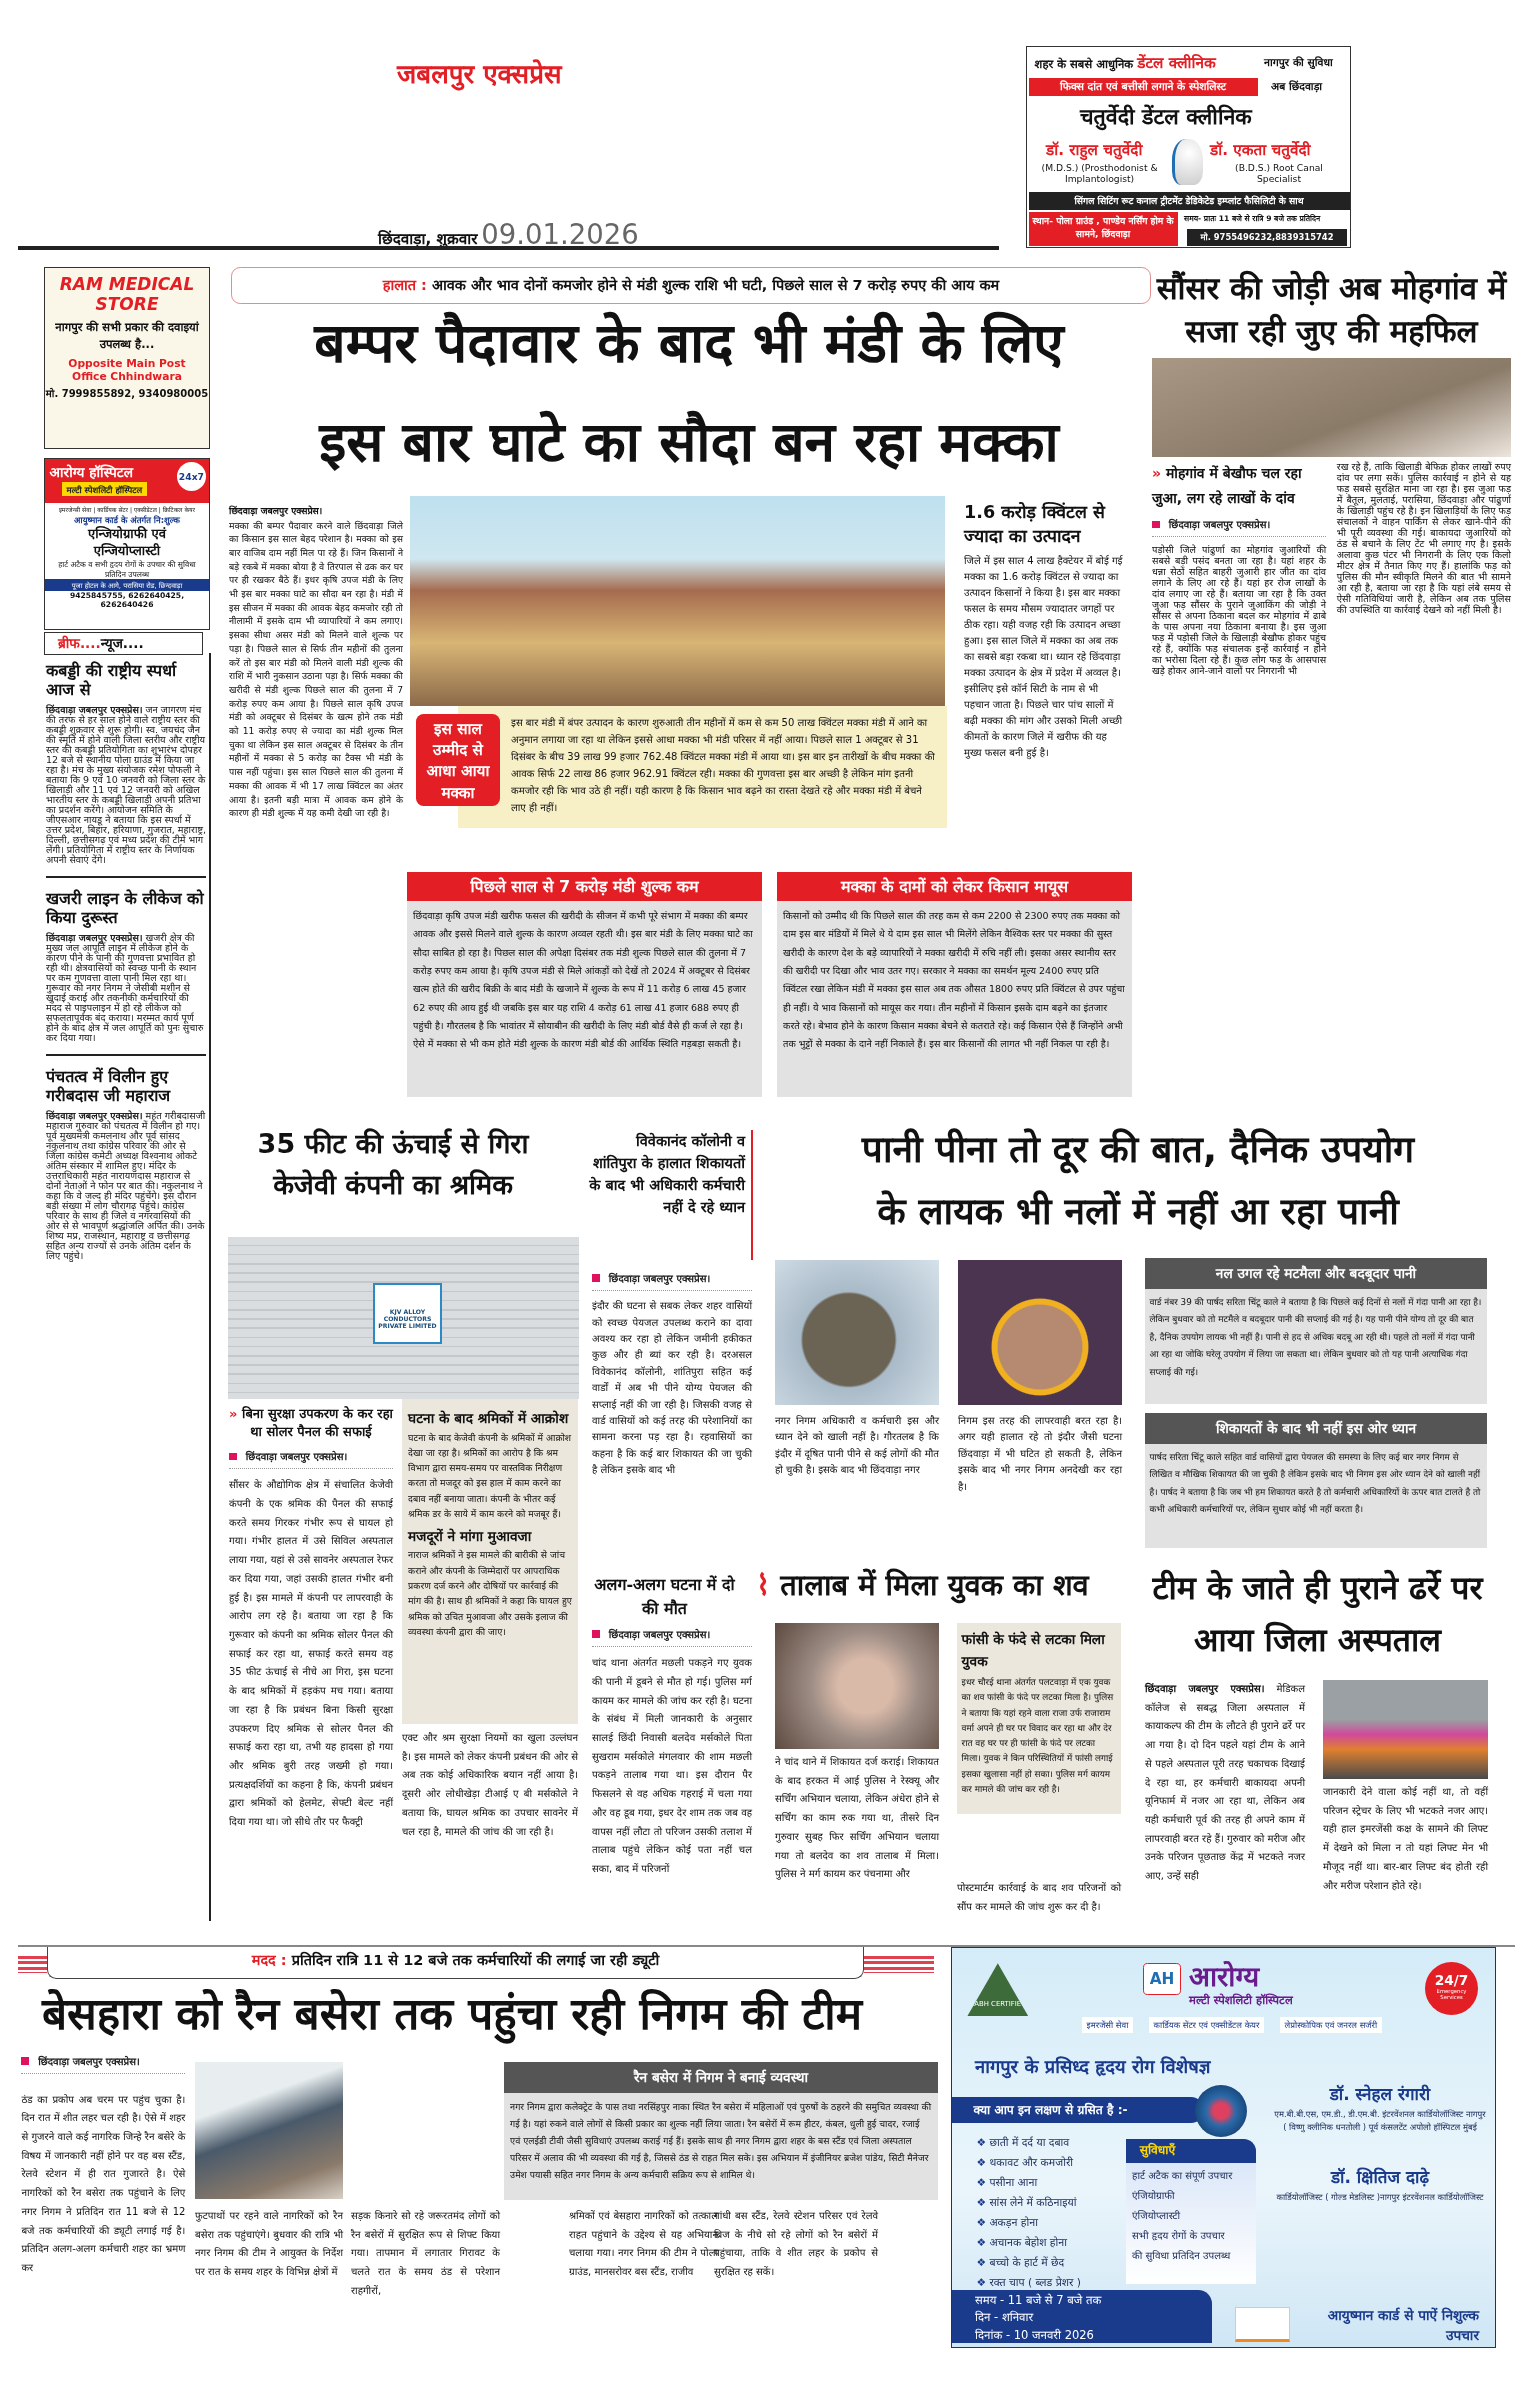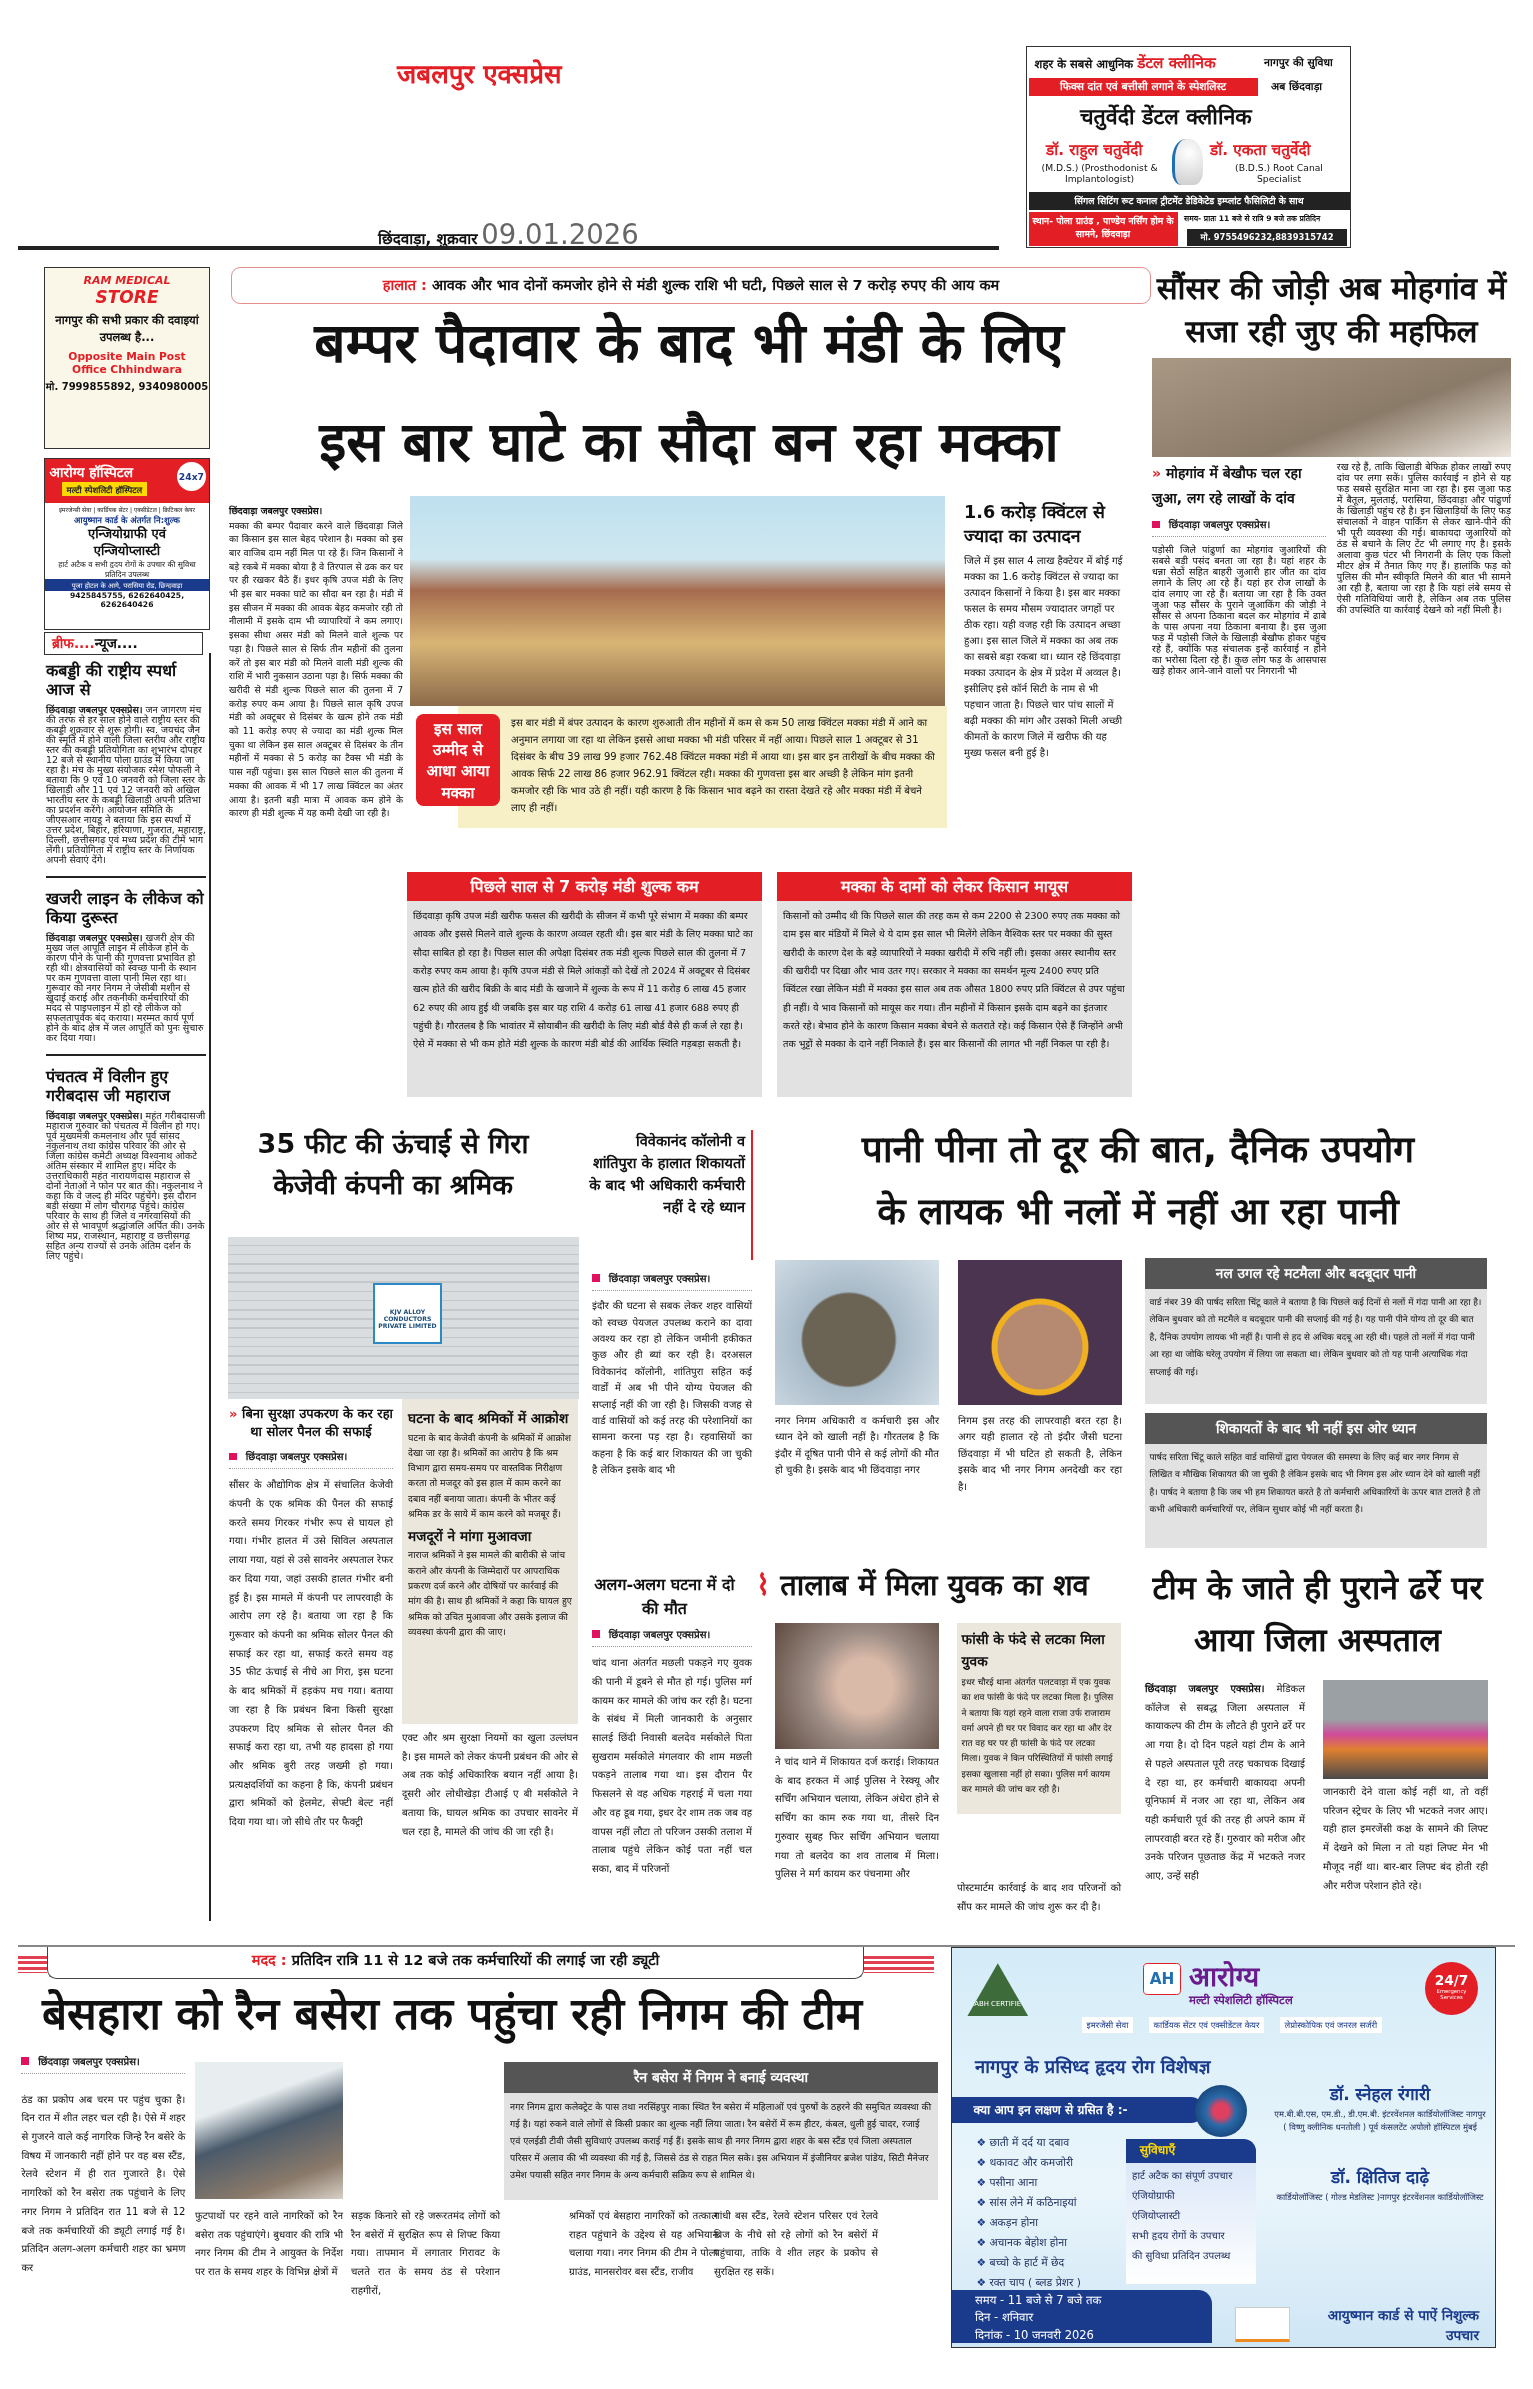--- a/index.html
+++ b/index.html
@@ -41,41 +41,41 @@
   <div class="abs" style="left:145px;top:92px;width:31px;height:46px;background:radial-gradient(circle at 50% 30%,#fff,#ccc);border-radius:45% 45% 30% 30%;border-left:3.8px solid #1f6fb2"></div>
   <div class="abs red bl" style="left:183px;top:92px;font-size:15.3px">डॉ. एकता चतुर्वेदी</div>
   <div class="abs" style="left:187px;top:115px;width:130px;font-size:9.2px;text-align:center">(B.D.S.) Root Canal Specialist</div>
   <div class="abs" style="left:1.5px;top:145px;width:321px;height:18.3px;background:#222;color:#fff;font-size:9.2px;font-weight:bold;text-align:center;line-height:18.3px">सिंगल सिटिंग रूट कनाल ट्रीटमेंट डेडिकेटेड इम्प्लांट फैसिलिटी के साथ</div>
   <div class="abs redbar" style="left:1.5px;top:165px;width:149px;height:34px;font-size:9.2px;padding:2.3px">स्थान- पोला ग्राउंड , पाण्डेय नर्सिंग होम के सामने, छिंदवाड़ा</div>
   <div class="abs bl" style="left:157px;top:166px;font-size:7.6px">समय- प्रातः 11 बजे से रात्रि 9 बजे तक प्रतिदिन</div>
   <div class="abs" style="left:160px;top:182px;width:160px;height:17px;background:#222;color:#fff;font-size:8.4px;font-weight:bold;text-align:center;line-height:17px">मो. 9755496232,8839315742</div>
 </div>
 
 <div class="abs" style="left:44px;top:267px;width:166px;height:182px;border:1.5px solid #333;background:#fbf7e8;text-align:center;padding-top:6.1px">
-  <div class="red bl" style="font-size:11px;font-style:italic">RAM MEDICAL</div>
+  <div class="red bl" style="font-size:17px;font-style:italic">RAM MEDICAL</div>
   <div class="red bl" style="font-size:17px;font-style:italic">STORE</div>
   <div class="bl" style="font-size:11.5px;margin:4.6px 6.1px;line-height:17px">नागपुर की सभी प्रकार की दवाइयां उपलब्ध है...</div>
   <div class="red bl" style="font-size:10.7px;margin:0 4.6px">Opposite Main Post Office Chhindwara</div>
   <div class="bl" style="font-size:10px;margin-top:3.1px">मो. 7999855892, 9340980005</div>
 </div>
 <div class="abs" style="left:44px;top:458px;width:166px;height:172px;border:1.5px solid #333;background:#fff;text-align:center;overflow:hidden">
   <div style="background:#e31e24;color:#fff;height:44px;position:relative">
     <div class="bl" style="position:absolute;left:4.6px;top:3.1px;font-size:13.7px">आरोग्य हॉस्पिटल</div>
     <div style="position:absolute;right:3.1px;top:3.1px;width:29px;height:29px;border-radius:50%;background:#fff;color:#1a3b8c;font-size:9.2px;font-weight:bold;line-height:29px">24x7</div>
     <div style="position:absolute;left:17px;top:23px;background:#ffd800;color:#222;font-size:8.4px;font-weight:bold;padding:1.5px 4.6px">मल्टी स्पेशलिटी हॉस्पिटल</div>
   </div>
   <div style="font-size:6.1px;margin-top:2.3px">इमरजेन्सी सेवा | कार्डियक सेंटर | एक्सीडेंटल | क्रिटिकल केयर</div>
   <div style="font-size:8.4px;color:#1a3b8c;font-weight:bold">आयुष्मान कार्ड के अंतर्गत नि:शुल्क</div>
   <div class="bl" style="font-size:13px;line-height:17px">एन्जियोग्राफी एवं</div>
   <div class="bl" style="font-size:13px;line-height:17px">एन्जियोप्लास्टी</div>
   <div style="font-size:7.6px;margin:0 6.1px">हार्ट अटैक व सभी हृदय रोगों के उपचार की सुविधा प्रतिदिन उपलब्ध</div>
   <div style="background:#1a3b8c;color:#fff;font-size:6.9px;padding:1.5px">पूजा होटल के आगे, परासिया रोड, छिन्दवाड़ा</div>
   <div class="bl" style="font-size:7.6px">9425845755, 6262640425, 6262640426</div>
 </div>
-<div class="abs" style="left:44px;top:632px;width:159px;height:23px;border:1.5px solid #333;padding-left:7px;font-size:13.7px;font-weight:bold;line-height:20px">
+<div class="abs" style="left:44px;top:632px;width:159px;height:23px;border:1.5px solid #333;padding-left:13px;font-size:13.7px;font-weight:bold;line-height:20px">
   <span class="red">ब्रीफ....</span><span>न्यूज....</span>
 </div>
 
 <div class="abs" style="left:46px;top:661px;width:160px">
   <div>
     <div class="hl" style="font-size:16px;line-height:19px;margin-bottom:6.1px">कबड्डी की राष्ट्रीय स्पर्धा आज से</div>
     <div style="font-size:9.5px;line-height:10px;text-align:left;color:#222"><b>छिंदवाड़ा जबलपुर एक्सप्रेस।</b> <span>जन जागरण मंच की तरफ से हर साल होने वाले राष्ट्रीय स्तर की कबड्डी शुक्रवार से शुरू होगी। स्व. जयचंद जैन की स्मृति में होने वाली जिला स्तरीय और राष्ट्रीय स्तर की कबड्डी प्रतियोगिता का शुभारंभ दोपहर 12 बजे से स्थानीय पोला ग्राउंड में किया जा रहा है। मंच के मुख्य संयोजक रमेश पोफली ने बताया कि 9 एवं 10 जनवरी को जिला स्तर के खिलाड़ी और 11 एवं 12 जनवरी को अखिल भारतीय स्तर के कबड्डी खिलाड़ी अपनी प्रतिभा का प्रदर्शन करेंगे। आयोजन समिति के जीएसआर नायडू ने बताया कि इस स्पर्धा में उत्तर प्रदेश, बिहार, हरियाणा, गुजरात, महाराष्ट्र, दिल्ली, छत्तीसगढ़ एवं मध्य प्रदेश की टीमें भाग लेंगी। प्रतियोगिता में राष्ट्रीय स्तर के निर्णायक अपनी सेवाएं देंगे।</span></div>
   </div>
   <div style="height:2.3px;background:#222;margin:10.7px 0"></div>
   <div>

